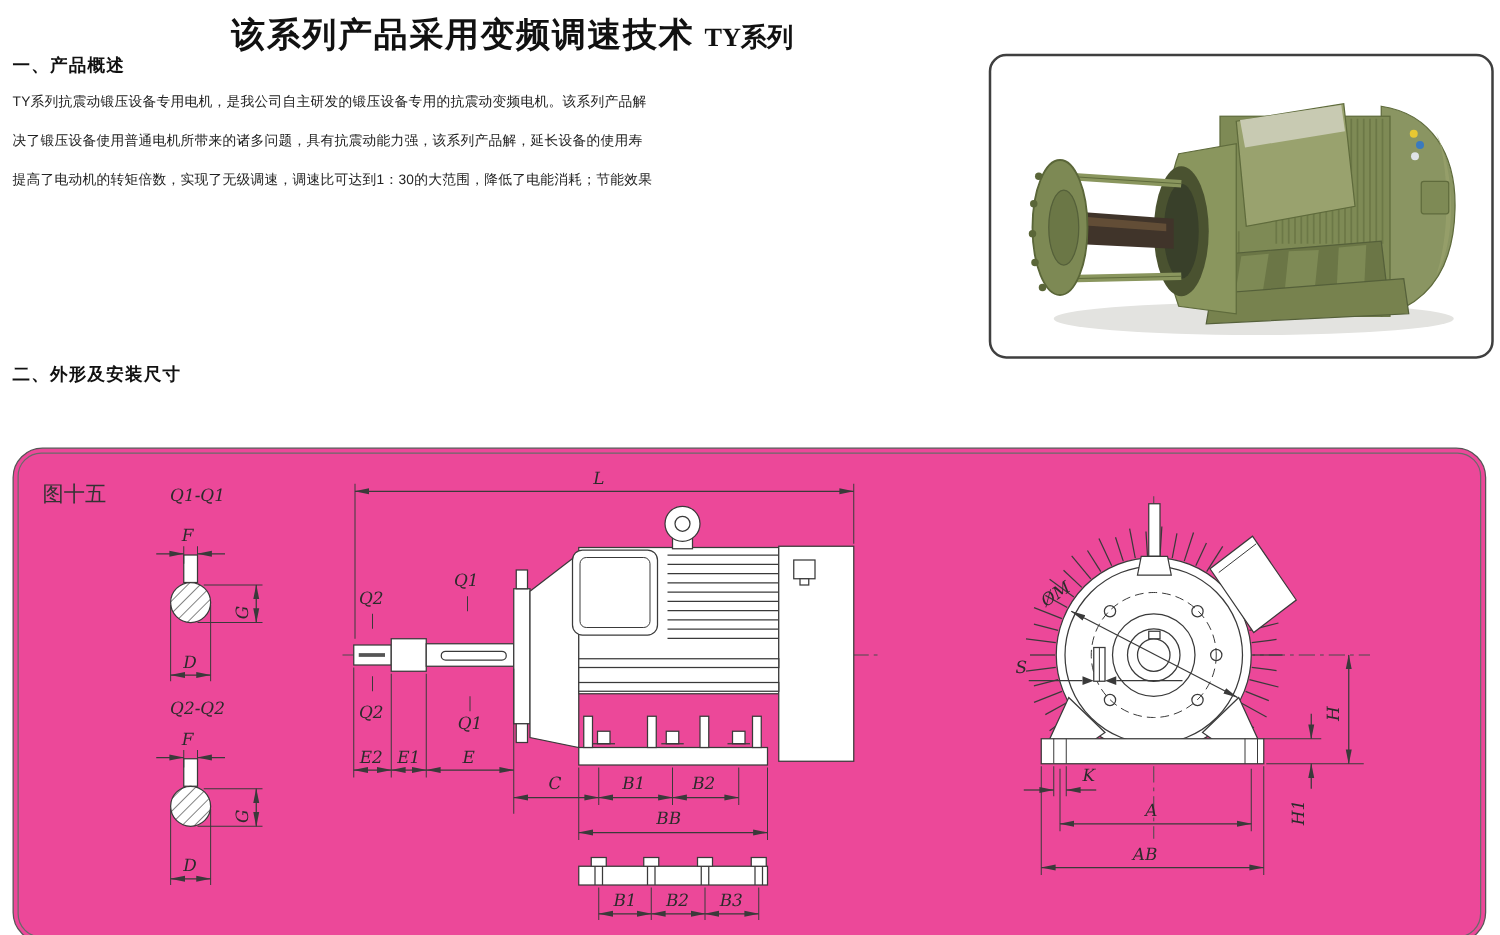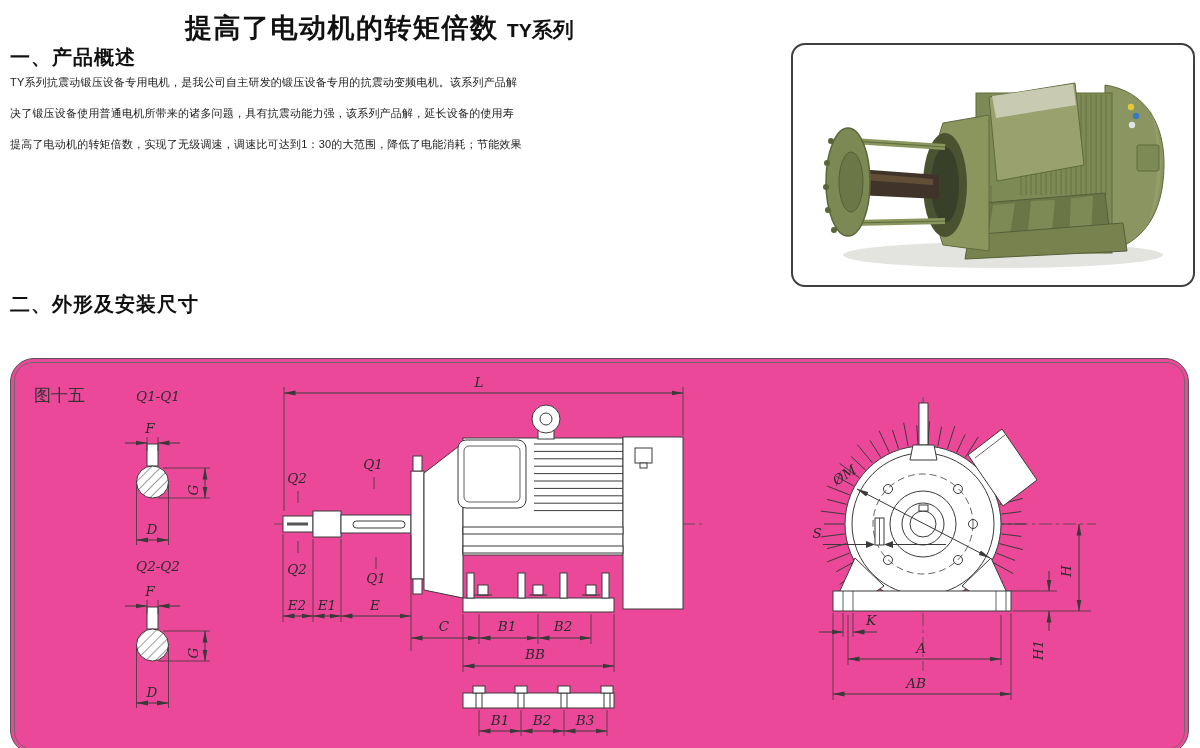--- a/index.html
+++ b/index.html
@@ -1,22 +1,22 @@
 <!DOCTYPE html>
 <html><head>
 <meta charset="utf-8">
 <style>
   html,body{margin:0;padding:0}
   body{width:1200px;height:748px;position:relative;background:#ffffff;
        font-family:"Liberation Sans",sans-serif;color:#1a1a1a;overflow:hidden}
   .title-block{position:absolute;left:185px;top:10px;white-space:nowrap}
   .title-main{font-size:27px;font-weight:900;letter-spacing:1.5px;color:#111;
        font-family:"Liberation Sans",sans-serif}
-  .title-series{font-family:Liberation Mono, monospace;font-size:21px;font-weight:700;margin-left:8px;color:#111}
-  .sec-heading{position:absolute;left:10px;font-size:20px;font-weight:700;color:#111;letter-spacing:1px}
+  .title-series{font-family:Liberation Serif, serif;font-size:21px;font-weight:700;margin-left:8px;color:#111}
+  .sec-heading{position:absolute;left:10px;font-size:14px;font-weight:700;color:#111;letter-spacing:1px}
   #h-overview{top:44px}
   #h-dims{top:291px}
   .para{position:absolute;left:10px;top:67px;width:778px;font-size:11px;line-height:31px;color:#222;
         letter-spacing:0.2px}
   .photo-box{position:absolute;left:791px;top:43px;width:400px;height:240px;border:2px solid #3f3f3f;
         border-radius:14px;background:#fff;overflow:hidden}
   .dwg-box{position:absolute;left:10px;top:358px;width:1177px;height:394px;border:1.5px solid #555;
         border-radius:24px;background:#ec4899}
   .dwg-inner{position:absolute;left:3px;top:3px;right:3px;bottom:3px;border:1px solid #6a6a6a;border-radius:19px}
   svg.dwg{position:absolute;left:0;top:0;width:100%;height:100%}
@@ -28,21 +28,21 @@
   .dim{font:italic 13.5px "DejaVu Serif",serif;fill:#2b2b2b;text-anchor:middle}
   .cnlbl{font:17px "Liberation Sans",sans-serif;fill:#333}
   .arr{fill:#3a3a3a}
   #radial-fins line,#side-fins line{stroke:#3a3a3a;stroke-width:1}
   #photo-fins line{stroke:#5f6b3c;stroke-width:1.4;opacity:.55}
 </style>
 </head>
 <body>
 
 <div class="title-block">
-  <span class="title-main">提高了电动机的转矩倍数</span><span class="title-series">TY系列</span>
+  <span class="title-main">该系列产品采用变频调速技术</span><span class="title-series">TY系列</span>
 </div>
 
 <div id="h-overview" class="sec-heading">一、产品概述</div>
 <div class="para">
   <div>TY系列抗震动锻压设备专用电机，是我公司自主研发的锻压设备专用的抗震动变频电机。该系列产品解</div>
   <div>决了锻压设备使用普通电机所带来的诸多问题，具有抗震动能力强，该系列产品解，延长设备的使用寿</div>
   <div>提高了电动机的转矩倍数，实现了无级调速，调速比可达到1：30的大范围，降低了电能消耗；节能效果</div>
 </div>
 
 <div class="photo-box">

